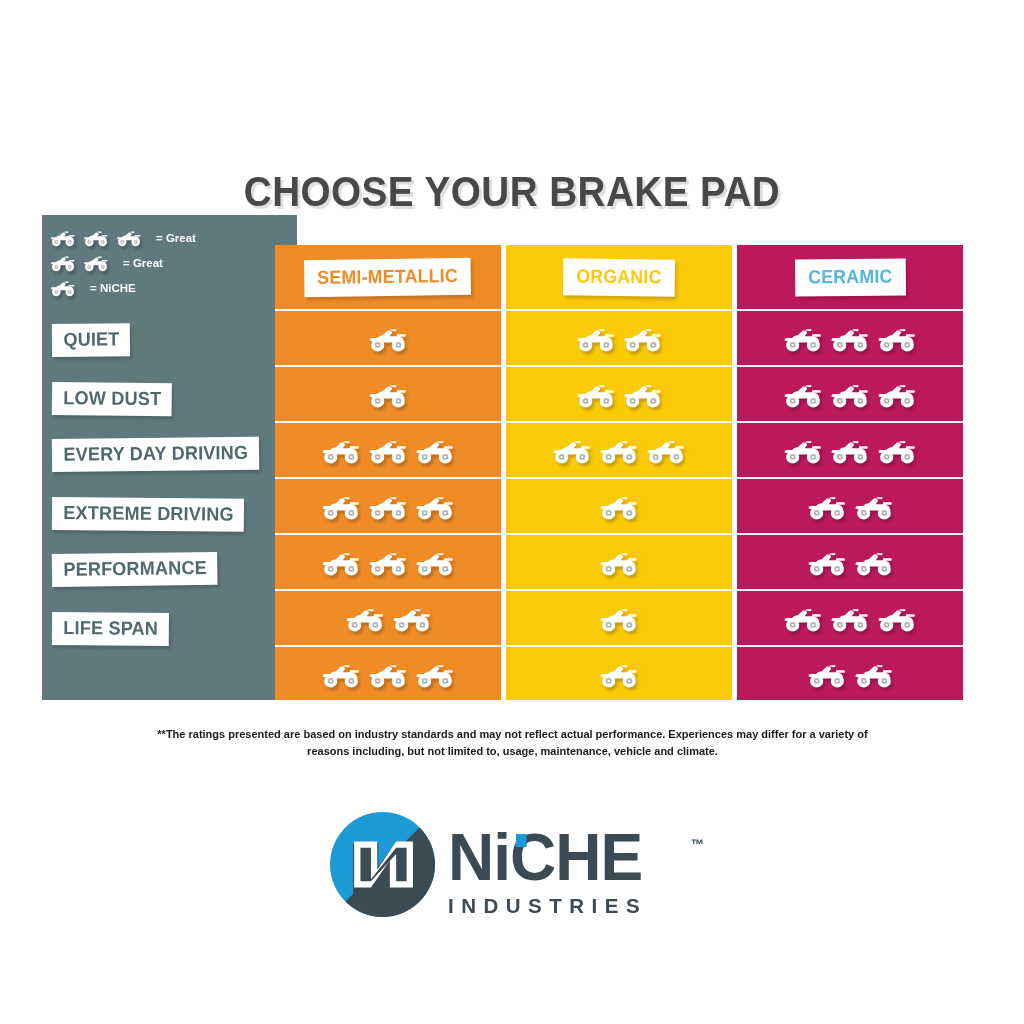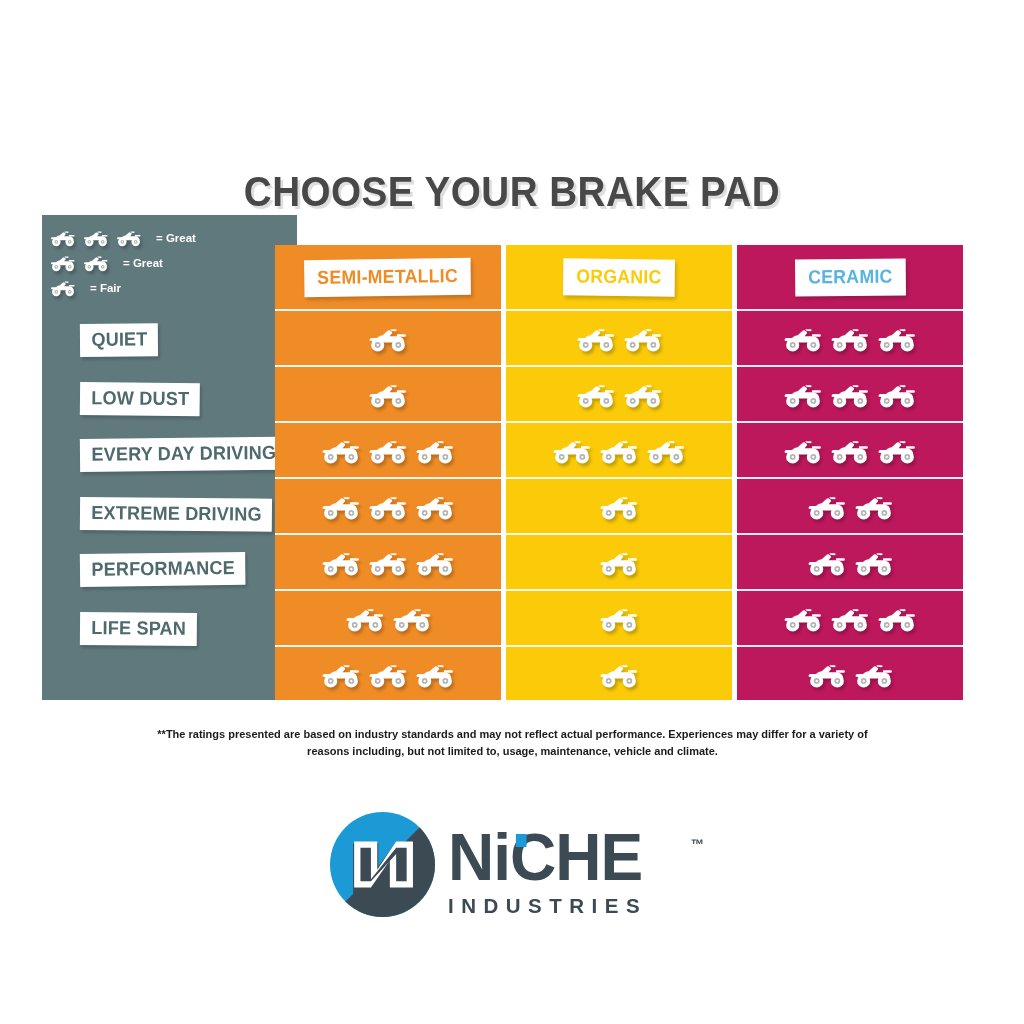--- a/index.html
+++ b/index.html
@@ -33,21 +33,21 @@
   }
   #legend{position:absolute;left:8px;top:10px;width:220px;}
   .legend-row{display:flex;align-items:center;height:25px;}
   .legend-row .icons{display:flex;align-items:center;}
   .legend-row .lbl{
     color:#ffffff;font-size:11.5px;font-weight:bold;
     margin-left:7px;white-space:nowrap;
     font-family:"Liberation Sans",sans-serif;
   }
 
-  .row-labels{position:absolute;left:0;top:97px;width:233px;padding-left:28px;}
+  .row-labels{position:absolute;left:0;top:97px;width:233px;}
   .row-label-wrap{height:57.5px;display:flex;align-items:center;}
   .row-label{
     background:#ffffff;
     color:#4e6a6e;
     font-weight:bold;
     font-size:19px;
     letter-spacing:.2px;
     padding:5px 11px 6px 12px;
     margin-left:10px;
     white-space:nowrap;
@@ -260,21 +260,21 @@
                 </g>
                 <circle cx="15.5" cy="31.5" r="10.5" fill="#ffffff"></circle>
                 <circle cx="48.5" cy="31.5" r="10.5" fill="#ffffff"></circle>
                 <circle cx="15.5" cy="31.5" r="4.6" fill="rgba(0,0,0,0.30)"></circle>
                 <circle cx="48.5" cy="31.5" r="4.6" fill="rgba(0,0,0,0.30)"></circle>
                 <circle cx="15.5" cy="31.5" r="1.9" fill="#ffffff"></circle>
                 <circle cx="48.5" cy="31.5" r="1.9" fill="#ffffff"></circle>
               </svg>
             </span>
           </span>
-          <span class="lbl">= Fair</span>
+          <span class="lbl">= NiCHE</span>
         </div>
       </div>
     <div class="row-labels">
         <div class="row-label-wrap">
           <div class="row-label r0">QUIET</div>
         </div>
         <div class="row-label-wrap">
           <div class="row-label r1">LOW DUST</div>
         </div>
         <div class="row-label-wrap">

